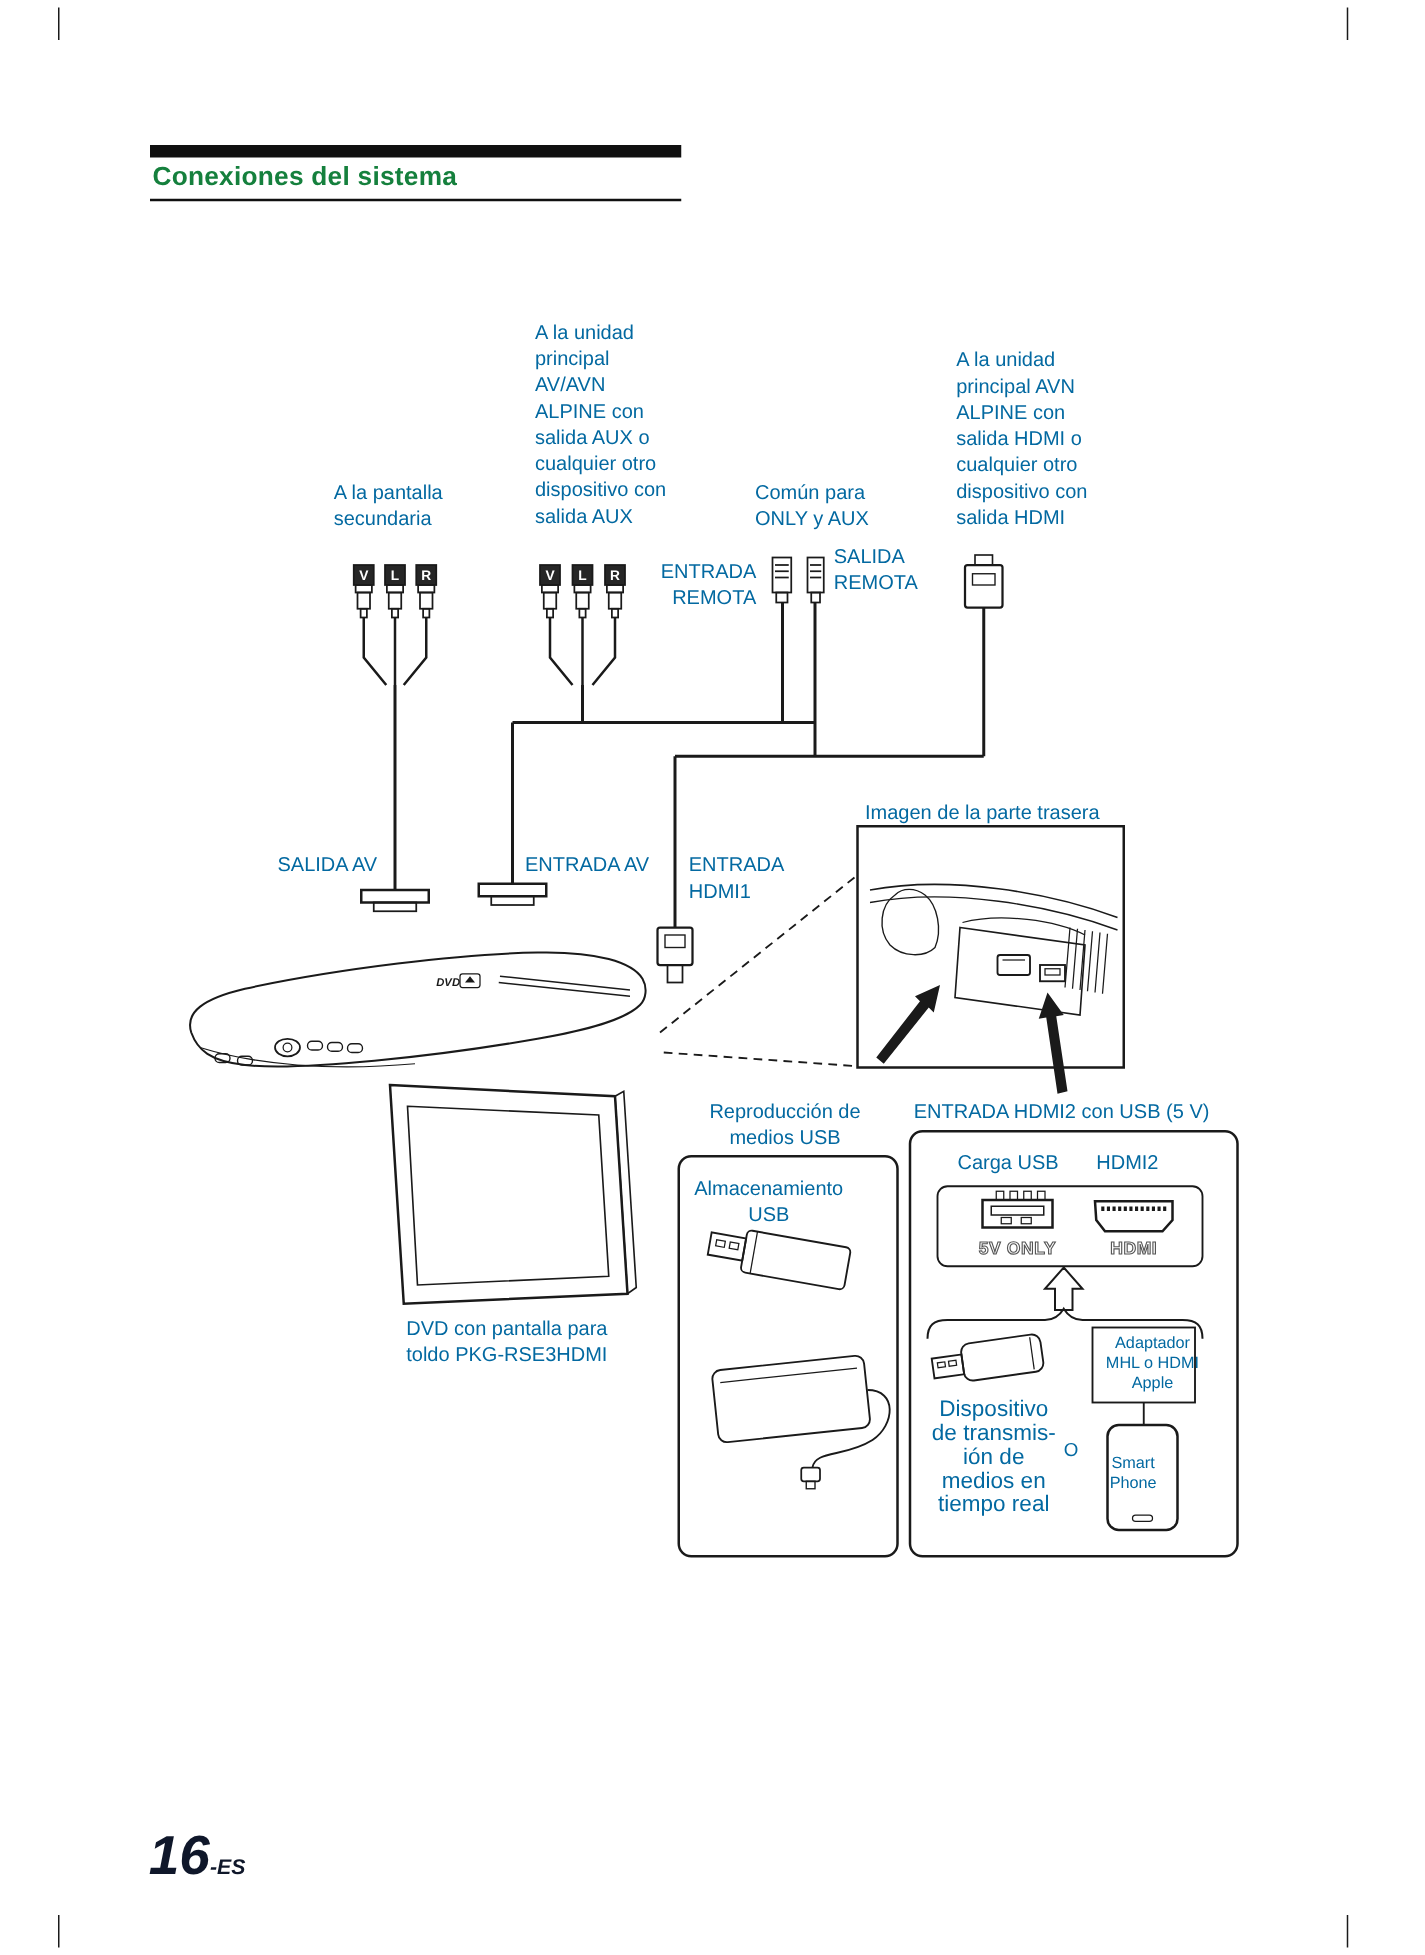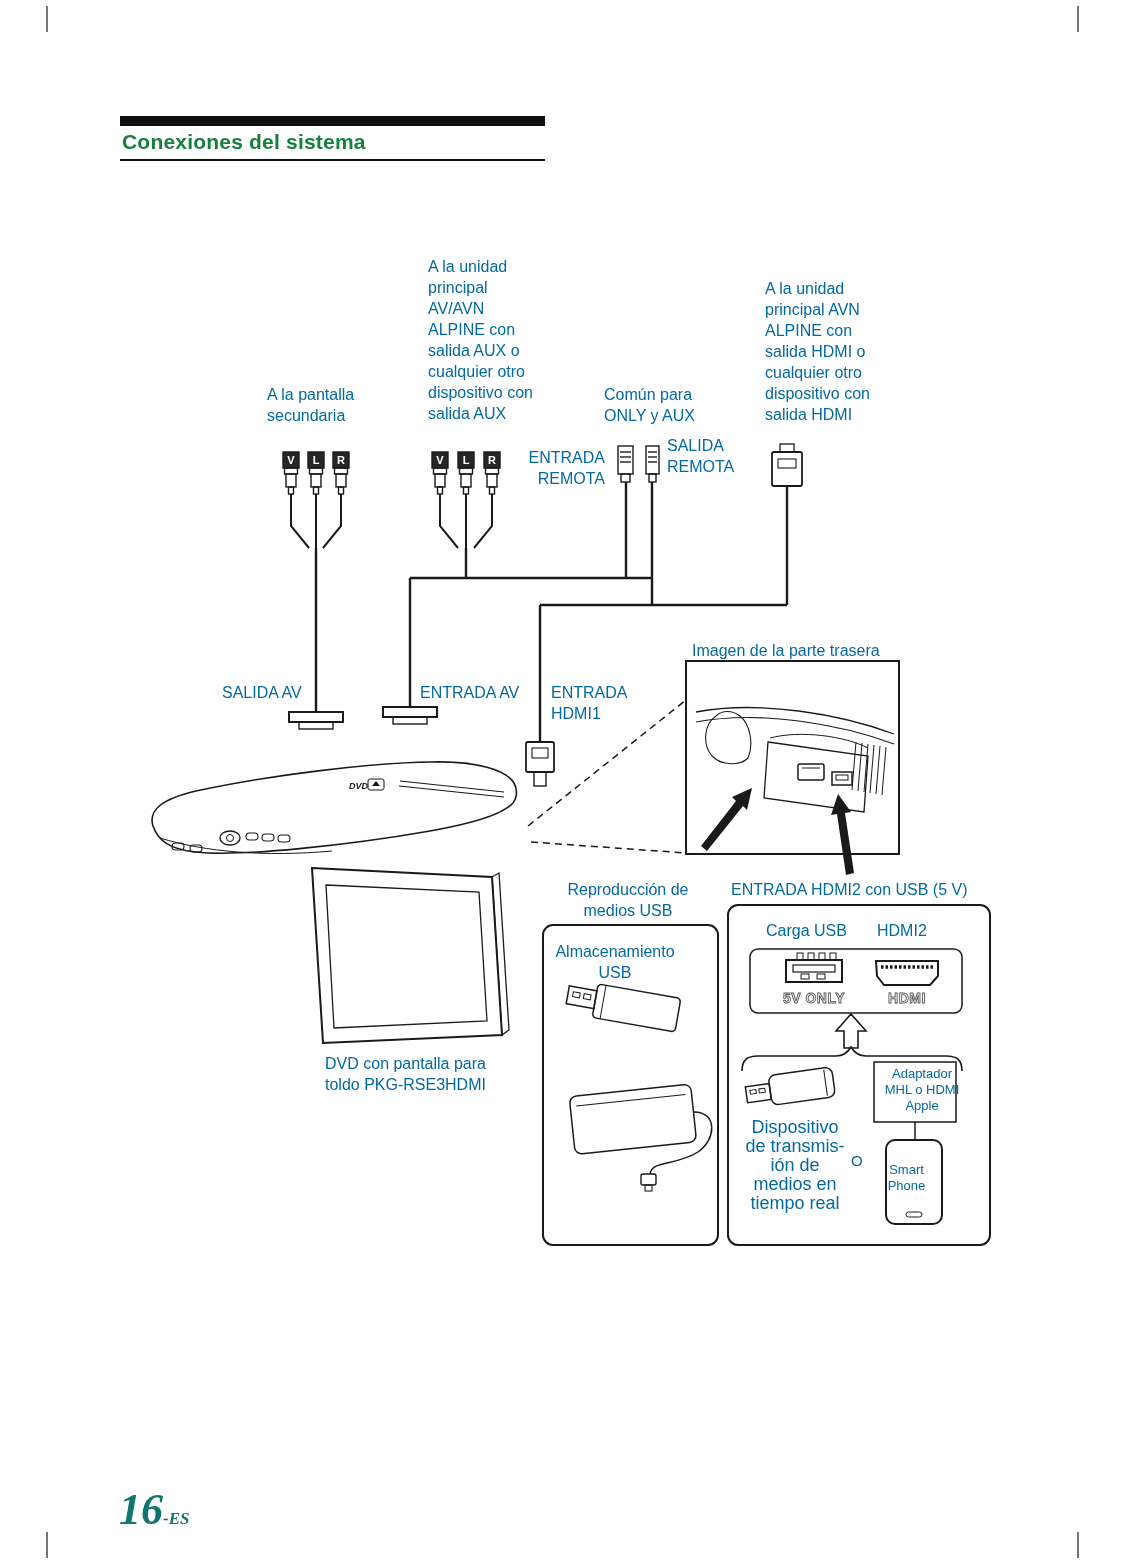--- a/index.html
+++ b/index.html
@@ -4,22 +4,22 @@
 <style>
   * { margin:0; padding:0; box-sizing:border-box; }
   body { background:#ffffff; font-family:"Liberation Sans", sans-serif; }
   #page { position:relative; width:1140px; height:1564px; background:#ffffff; overflow:hidden; }
   svg.art { position:absolute; left:0; top:0; }
   .lbl { position:absolute; font-size:16px; line-height:21px; color:#0369a1; white-space:pre-line; }
   .hdr { position:absolute; left:120px; top:116px; width:425px; }
   .hdr-bar { height:10px; background:#101010; }
   .hdr-title { font-size:21px; font-weight:bold; color:#15803d; padding:4px 0 5px 2px;
                border-bottom:2.5px solid #101010; letter-spacing:0.2px; }
-  .pagenum { position:absolute; left:119px; top:1460px; font-family:Liberation Serif, serif;
-             font-style:italic; font-weight:bold; color:#0f766e;margin-top:24px; }
+  .pagenum { position:absolute; left:119px; top:1460px; font-family:Liberation Sans, sans-serif;
+             font-style:italic; font-weight:bold; color:#0f172a; }
   .pg-big { font-size:44px; }
   .pg-small { font-size:17px; }
 </style>
 </head>
 <body>
 
 <div id="page">
 
   <svg class="art" width="1140" height="1564" viewBox="0 0 1140 1564">
     <g stroke="#1a1a1a" fill="none">

